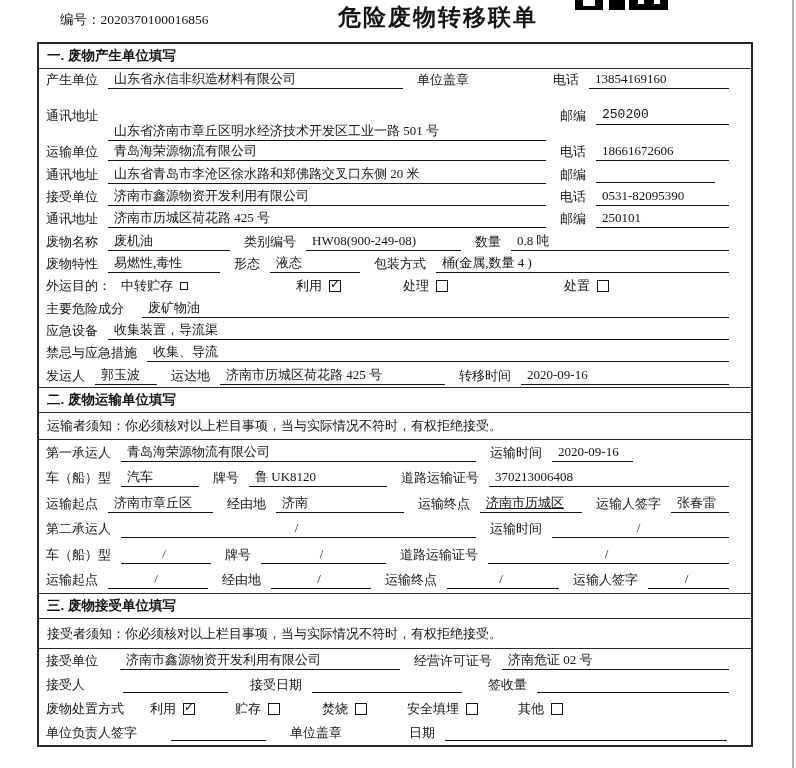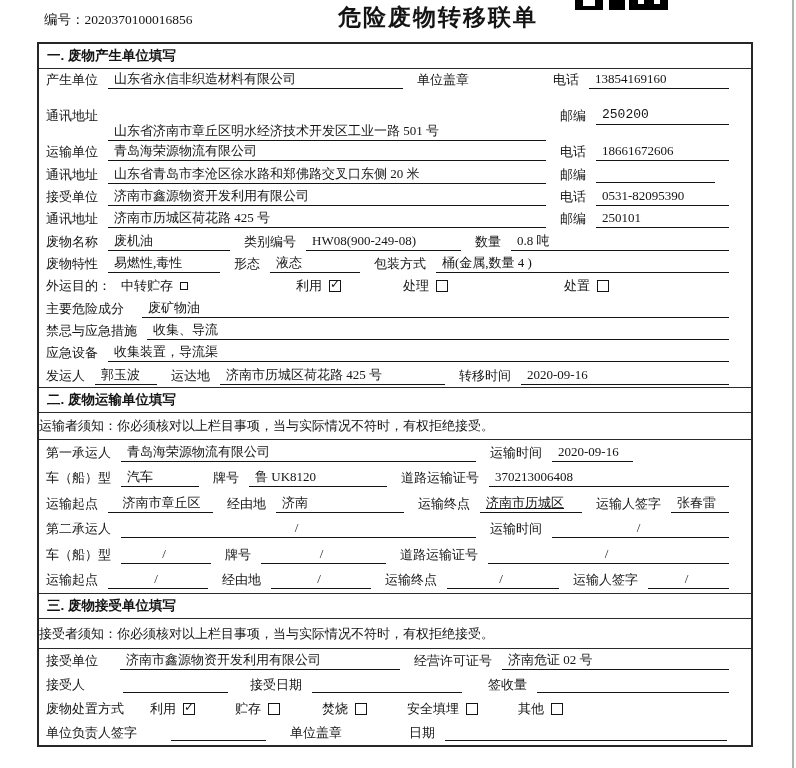--- a/index.html
+++ b/index.html
@@ -1,34 +1,34 @@
 <!DOCTYPE html>
 <html><head>
 <meta charset="utf-8">
 <style>
   * { margin:0; padding:0; box-sizing:border-box; }
   body { background:#ffffff; font-family:"Liberation Serif","DejaVu Serif",serif; color:#141414; }
   .page { position:relative; width:796px; height:768px; background:#ffffff; overflow:hidden; }
 
   
-  .code { position:absolute; left:44px; top:11px; font-size:13.5px; white-space:nowrap; }
+  .code { position:absolute; left:60px; top:11px; font-size:13.5px; white-space:nowrap; }
   .title { position:absolute; left:338px; top:2px; font-family:"Liberation Sans","DejaVu Sans",sans-serif;
            font-size:23px; font-weight:bold; letter-spacing:2px; white-space:nowrap; }
   .qr { position:absolute; left:575px; top:0; width:93px; height:10px; }
   .qr div { position:absolute; top:0; }
 
   
   .tbl { position:absolute; left:37px; top:42px; width:716px; height:705px;
          border:2px solid #262626; background:#fff; overflow:hidden; }
   .sec { border-top:1px solid #2a2a2a; }
   .sec.s1 { border-top:none; }
   .sec-h { height:25px; display:flex; align-items:center; padding-left:8px;
            font-family:"Liberation Sans","DejaVu Sans",sans-serif; font-size:13.5px; font-weight:bold;
            border-bottom:1px solid #2a2a2a; }
-  .note { height:27px; display:flex; align-items:center; 
+  .note { height:27px; display:flex; align-items:center; padding-left:8px;
           font-size:13px; border-bottom:1px solid #2a2a2a; }
   .s3 .note { height:30px; }
   .rows { display:flex; flex-direction:column; }
   .s1 .rows { height:318px; }
   .s2 .rows { height:153px; }
   .s3 .rows { height:96px; }
   .row { flex:1 1 0; display:flex; align-items:center; padding:0 8px 0 7px; font-size:13px; }
   .lbl { white-space:nowrap; margin-right:10px; flex:0 0 auto; }
   .plain { white-space:nowrap; margin-right:12px; flex:0 0 auto; }
   .val { border-bottom:1px solid #141414; padding:0 4px 2px 6px; margin-right:14px;
@@ -142,26 +142,26 @@
             <span class="cbw">
               <span>处置</span>
               <span class="box"></span>
             </span>
           </div>
           <div class="row">
             <span class="lbl">主要危险成分</span>
             <span class="val" style="flex: 1 1 auto; margin-left: 8px;">废矿物油</span>
           </div>
           <div class="row">
+            <span class="lbl">应急设备</span>
+            <span class="val" style="flex: 1 1 auto;">收集装置，导流渠</span>
+          </div>
+          <div class="row">
             <span class="lbl">禁忌与应急措施</span>
             <span class="val" style="flex: 1 1 auto;">收集、导流</span>
-          </div>
-          <div class="row">
-            <span class="lbl">应急设备</span>
-            <span class="val" style="flex: 1 1 auto;">收集装置，导流渠</span>
           </div>
           <div class="row">
             <span class="lbl">发运人</span>
             <span class="val" style="flex: 0 0 62px;">郭玉波</span>
             <span class="lbl">运达地</span>
             <span class="val" style="flex: 0 0 225px;">济南市历城区荷花路 425 号</span>
             <span class="lbl">转移时间</span>
             <span class="val" style="flex: 1 1 auto;">2020-09-16</span>
           </div>
         </div>
@@ -179,21 +179,21 @@
           <div class="row">
             <span class="lbl">车（船）型</span>
             <span class="val" style="flex: 0 0 78px;">汽车</span>
             <span class="lbl">牌号</span>
             <span class="val" style="flex: 0 0 138px;">鲁 UK8120</span>
             <span class="lbl">道路运输证号</span>
             <span class="val" style="flex: 1 1 auto; margin-right: 14px;">370213006408</span>
           </div>
           <div class="row">
             <span class="lbl">运输起点</span>
-            <span class="val" style="flex: 0 0 105px; text-align: center;">济南市章丘区</span>
+            <span class="val" style="flex: 0 0 105px;">济南市章丘区</span>
             <span class="lbl">经由地</span>
             <span class="val" style="flex: 0 0 128px;">济南</span>
             <span class="lbl">运输终点</span>
             <span class="val" style="flex: 0 0 102px; text-decoration: underline;">济南市历城区</span>
             <span class="lbl">运输人签字</span>
             <span class="val" style="flex: 1 1 auto;">张春雷</span>
           </div>
           <div class="row">
             <span class="lbl">第二承运人</span>
             <span class="val ctr" style="flex: 0 0 355px;">/</span>

